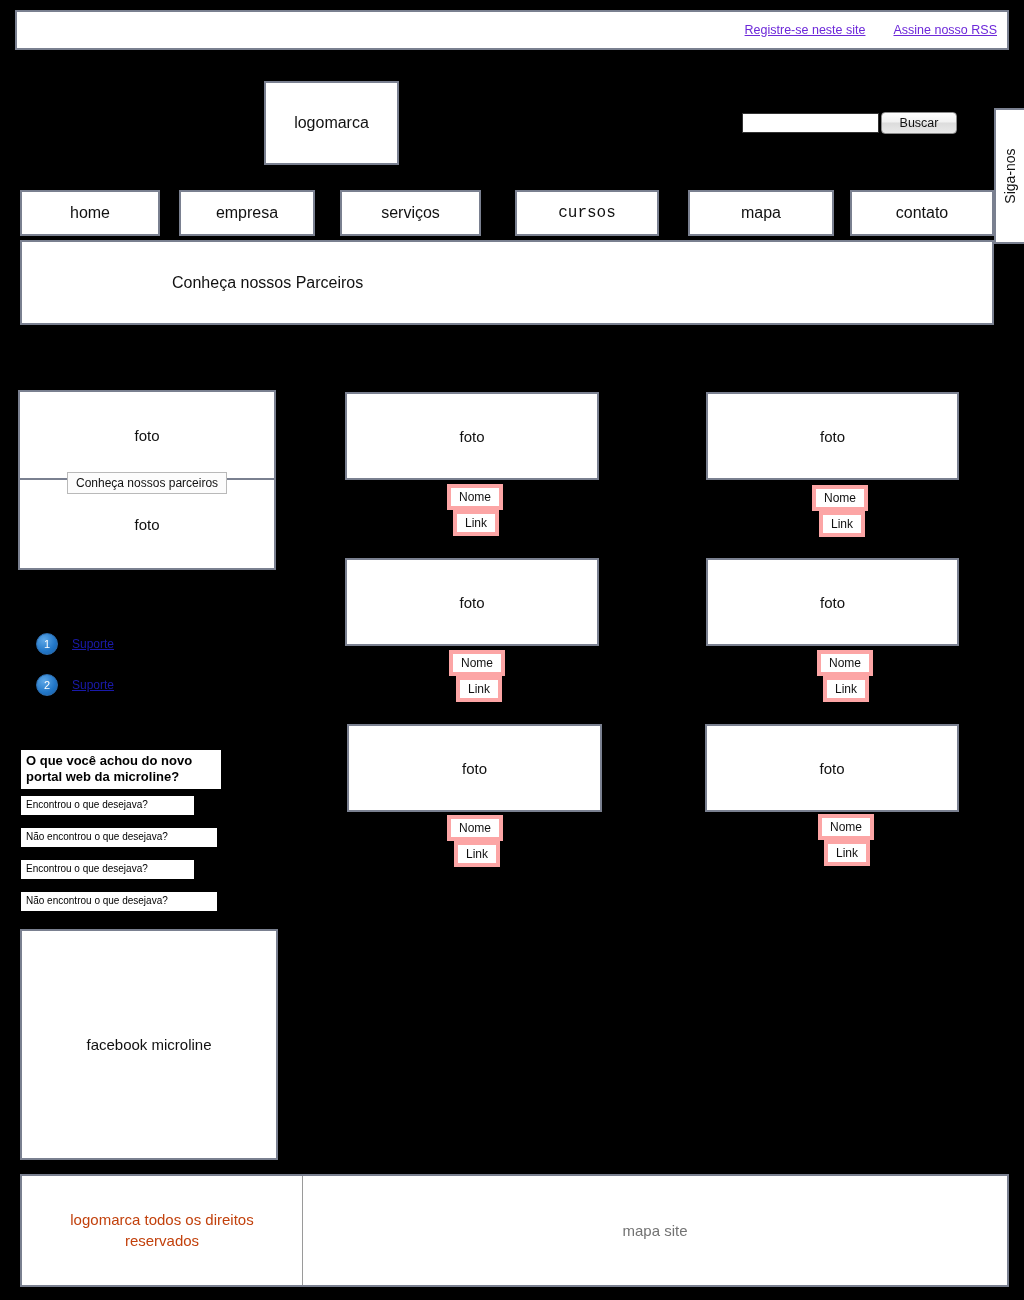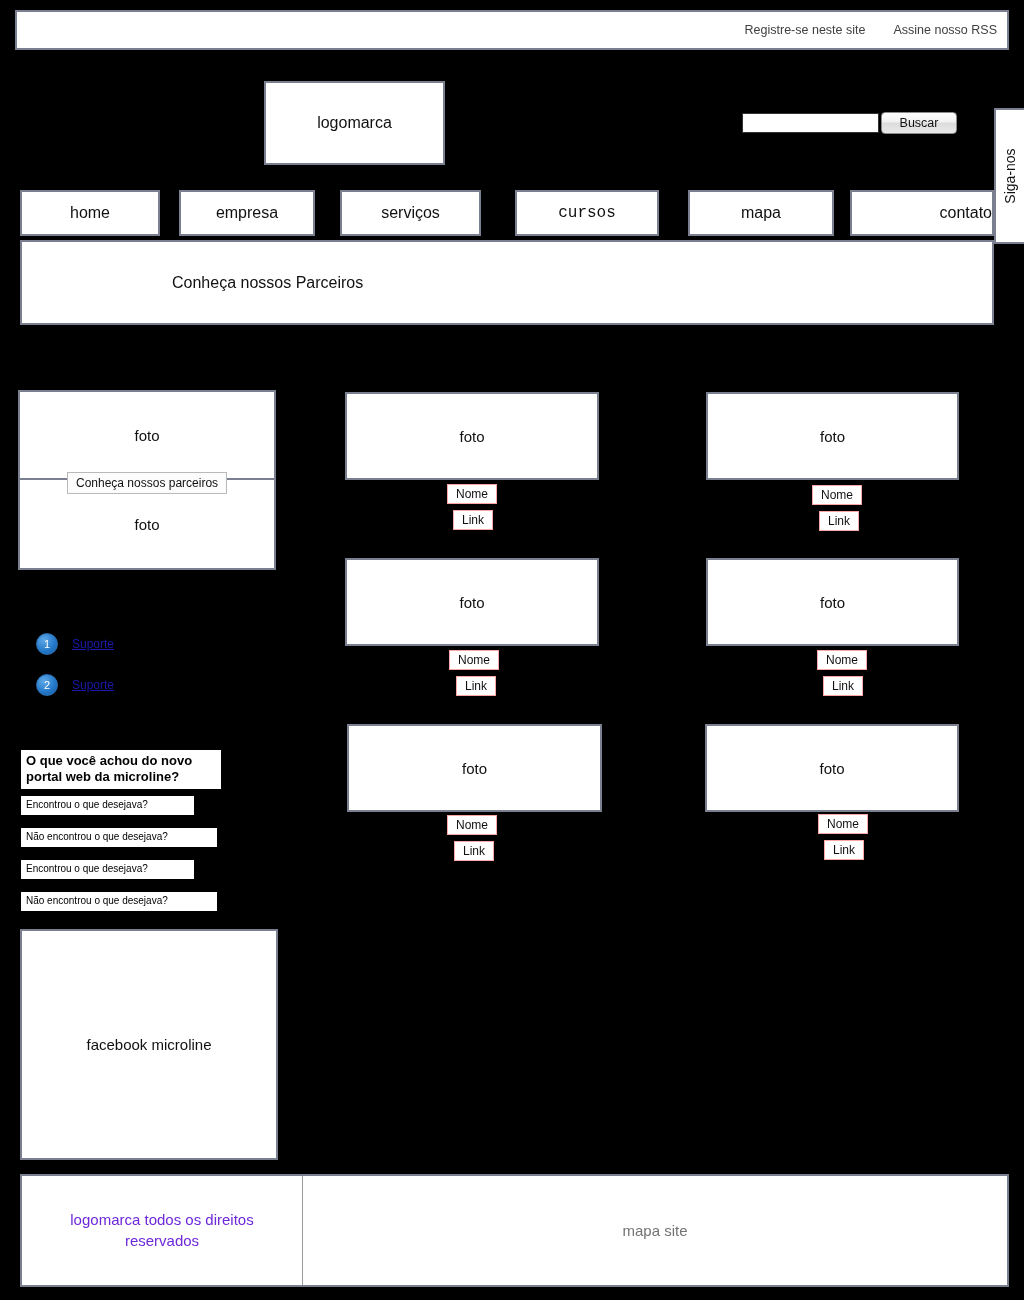--- a/index.html
+++ b/index.html
@@ -27,32 +27,33 @@
     left: 15px;
     top: 10px;
     width: 994px;
     height: 40px;
     display: flex;
     align-items: center;
     justify-content: flex-end;
     padding-right: 10px;
   }
   .top-link {
-    color: #404040;
+    color: #6d28d9;
+    text-decoration: underline;
     font-size: 12.5px;
     margin-left: 28px;
     cursor: pointer;
     white-space: nowrap;
   }
 
   
   #logo-box {
     left: 264px;
     top: 81px;
-    width: 181px;
+    width: 135px;
     height: 84px;
     display: flex;
     align-items: center;
     justify-content: center;
     font-size: 16px;
     color: #111;
   }
 
   
   #search-input {
@@ -228,21 +229,21 @@
     box-sizing: border-box;
     display: flex;
     align-items: center;
     justify-content: center;
     font-size: 15px;
     color: #111;
   }
   .card-tag {
     position: absolute;
     background: #ffffff;
-    border: 1px solid #fca5a5;
+    border: 4px solid #fca5a5;
     box-sizing: border-box;
     font-size: 12px;
     color: #111;
     padding: 2px 8px;
     white-space: nowrap;
   }
 
   
   #footer {
     left: 20px;
@@ -252,21 +253,21 @@
     display: flex;
   }
   #footer-left {
     width: 281px;
     border-right: 1px solid #9a9a9a;
     display: flex;
     align-items: center;
     justify-content: center;
     text-align: center;
     font-size: 15px;
-    color: #6d28d9;
+    color: #c2410c;
     padding: 0 12px;
     box-sizing: border-box;
     line-height: 1.35;
   }
   #footer-right {
     flex: 1;
     display: flex;
     align-items: center;
     justify-content: center;
     font-size: 15px;
@@ -301,21 +302,21 @@
     </div>
     <div class="nav-item" style="left: 340px; width: 141px;">
       <span>serviços</span>
     </div>
     <div class="nav-item" style="left: 515px; width: 144px; font-family: Liberation Mono, monospace;">
       <span>cursos</span>
     </div>
     <div class="nav-item" style="left: 688px; width: 146px;">
       <span>mapa</span>
     </div>
-    <div class="nav-item" style="left: 850px; width: 144px; justify-content: flex-end;">
+    <div class="nav-item" style="left: 850px; width: 144px;">
       <span>contato</span>
     </div>
   </div>
 
 <div class="panel" id="banner">
   <span>Conheça nossos Parceiros</span>
 </div>
 
 <div class="panel" id="left-feature">
   <div class="half top">

